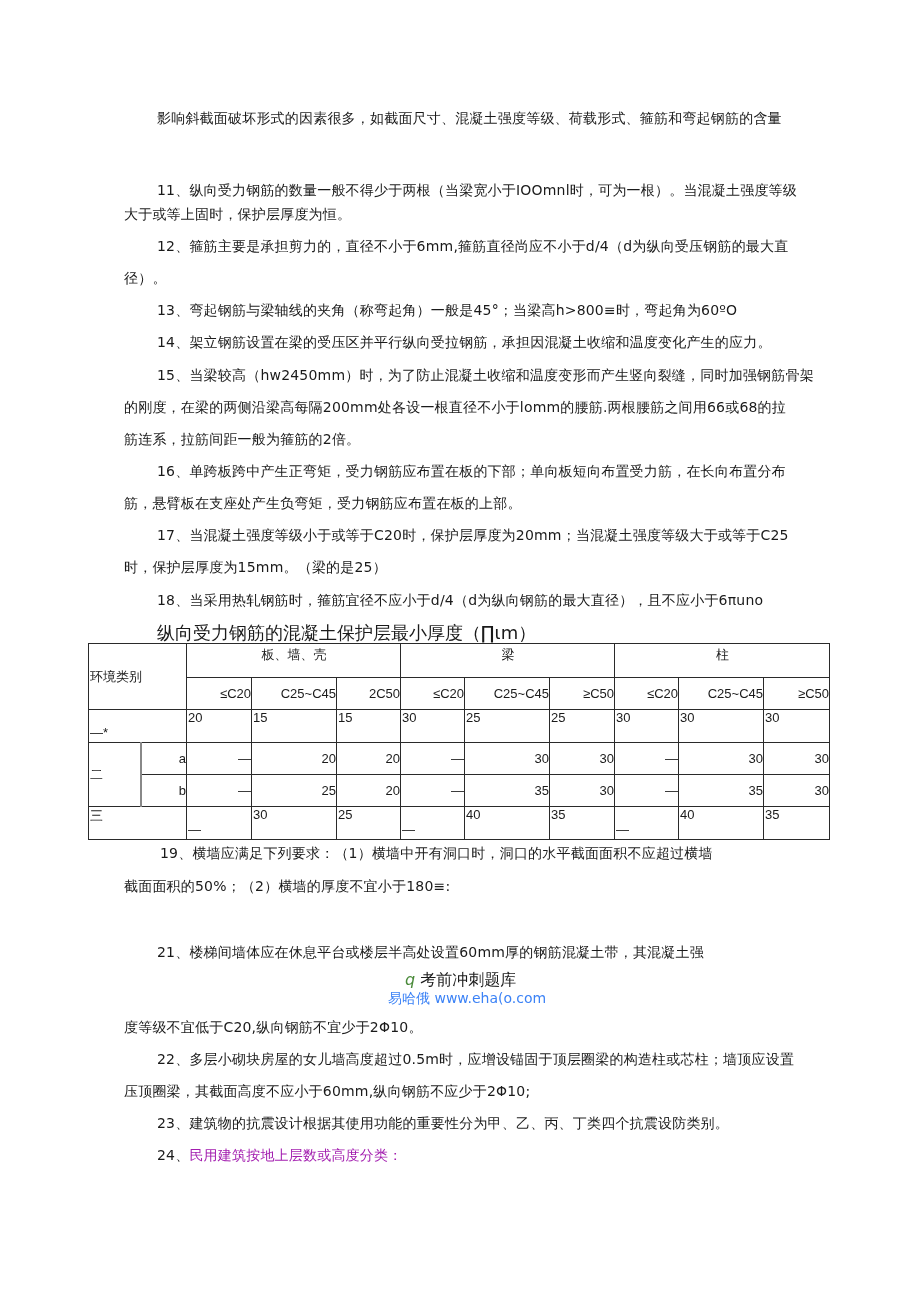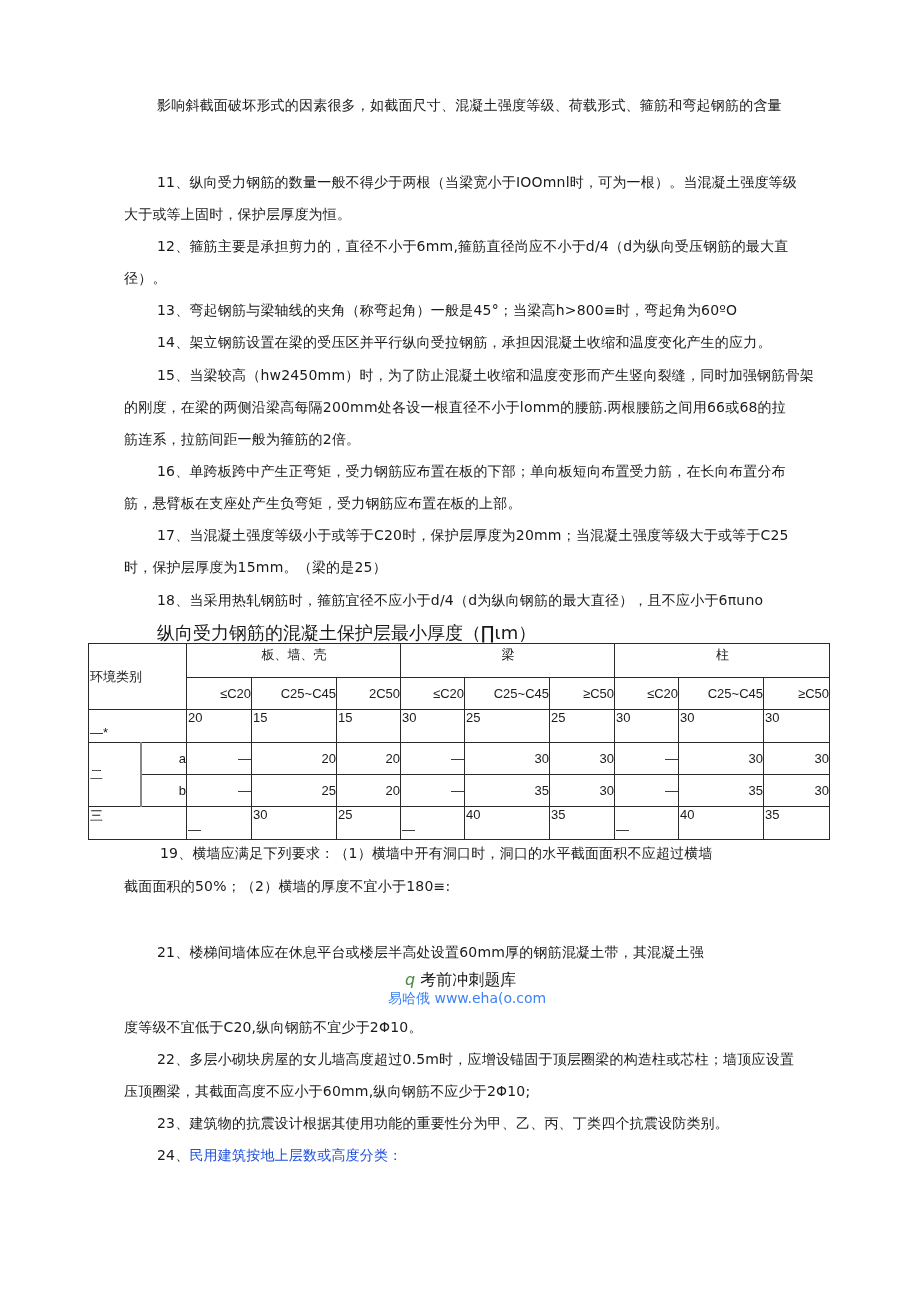--- a/index.html
+++ b/index.html
@@ -4,42 +4,42 @@
 <style>
   html, body { margin: 0; padding: 0; background: #ffffff; }
   body { width: 920px; height: 1301px; position: relative; overflow: hidden;
          font-family: "DejaVu Sans", "Liberation Sans", sans-serif; color: #1a1a1a; }
   .page { position: absolute; left: 0; top: 0; width: 920px; height: 1301px; }
   .p { position: absolute; left: 124px; width: 720px; font-size: 14px; line-height: 20px;
        white-space: nowrap; letter-spacing: 0.2px; }
   .p.cont { left: 124px; }
   .p.indent { left: 157px; }
   .u { text-decoration: underline; }
-  .olive { color: #1d4ed8; }
+  .olive { color: #a21caf; }
   .caption { position: absolute; left: 157px; top: 623px; font-size: 18px; line-height: 20px; white-space: nowrap; }
   table.cover { position: absolute; left: 88px; top: 643px; border-collapse: collapse;
                 font-family: "Liberation Sans", sans-serif; font-size: 13px; color: #1a1a1a; }
   table.cover td { border: 1px solid #2a2a2a; padding: 0 0 0 1px; vertical-align: top; height: 31px; box-sizing: border-box; }
   table.cover td.hdr { text-align: center; vertical-align: top; font-family: Liberation Sans, sans-serif; padding-top: 2px; }
   table.cover td.env { vertical-align: middle; font-family: Liberation Serif, serif; }
   table.cover td.low { vertical-align: bottom; padding-bottom: 2px; }
   table.cover td.mid { vertical-align: middle; text-align: right; }
   table.cover td.sub { border-left: 2px solid #888; }
   .wm1 { position: absolute; left: 405px; top: 970px; font-size: 16px; white-space: nowrap; }
   .wm1 .q { color: #4a8a3a; font-style: italic; font-family: "DejaVu Sans", sans-serif; }
   .wm2 { position: absolute; left: 388px; top: 990px; font-size: 14px; white-space: nowrap; color: #3b82f6; }
 </style>
 </head>
 <body>
 
 <div class="page">
 
-  <div class="p indent" style="top:95px">影响斜截面破坏形式的因素很多，如截面尺寸、混凝土强度等级、荷载形式、箍筋和弯起钢筋的含量</div>
+  <div class="p indent" style="top:108px">影响斜截面破坏形式的因素很多，如截面尺寸、混凝土强度等级、荷载形式、箍筋和弯起钢筋的含量</div>
 
-  <div class="p indent" style="top:172px">11、纵向受力钢筋的数量一般不得少于两根（当梁宽小于IOOmnl时，可为一根）。当混凝土强度等级</div>
+  <div class="p indent" style="top:180px">11、纵向受力钢筋的数量一般不得少于两根（当梁宽小于IOOmnl时，可为一根）。当混凝土强度等级</div>
   <div class="p cont" style="top:204px">大于或等上固时，保护层厚度为恒。</div>
 
   <div class="p indent" style="top:236px">12、箍筋主要是承担剪力的，直径不小于6mm,箍筋直径尚应不小于d/4（d为纵向受压钢筋的最大直</div>
   <div class="p cont" style="top:268px">径）。</div>
 
   <div class="p indent" style="top:300px">13、弯起钢筋与梁轴线的夹角（称弯起角）一般是45°；当梁高h&gt;800≡时，弯起角为60ºO</div>
   <div class="p indent" style="top:332px">14、架立钢筋设置在梁的受压区并平行纵向受拉钢筋，承担因混凝土收缩和温度变化产生的应力。</div>
 
   <div class="p indent" style="top:365px">15、当梁较高（hw2450mm）时，为了防止混凝土收缩和温度变形而产生竖向裂缝，同时加强钢筋骨架</div>
   <div class="p cont" style="top:397px">的刚度，在梁的两侧沿梁高每隔200mm处各设一根直径不小于lomm的腰筋.两根腰筋之间用66或68的拉</div>

